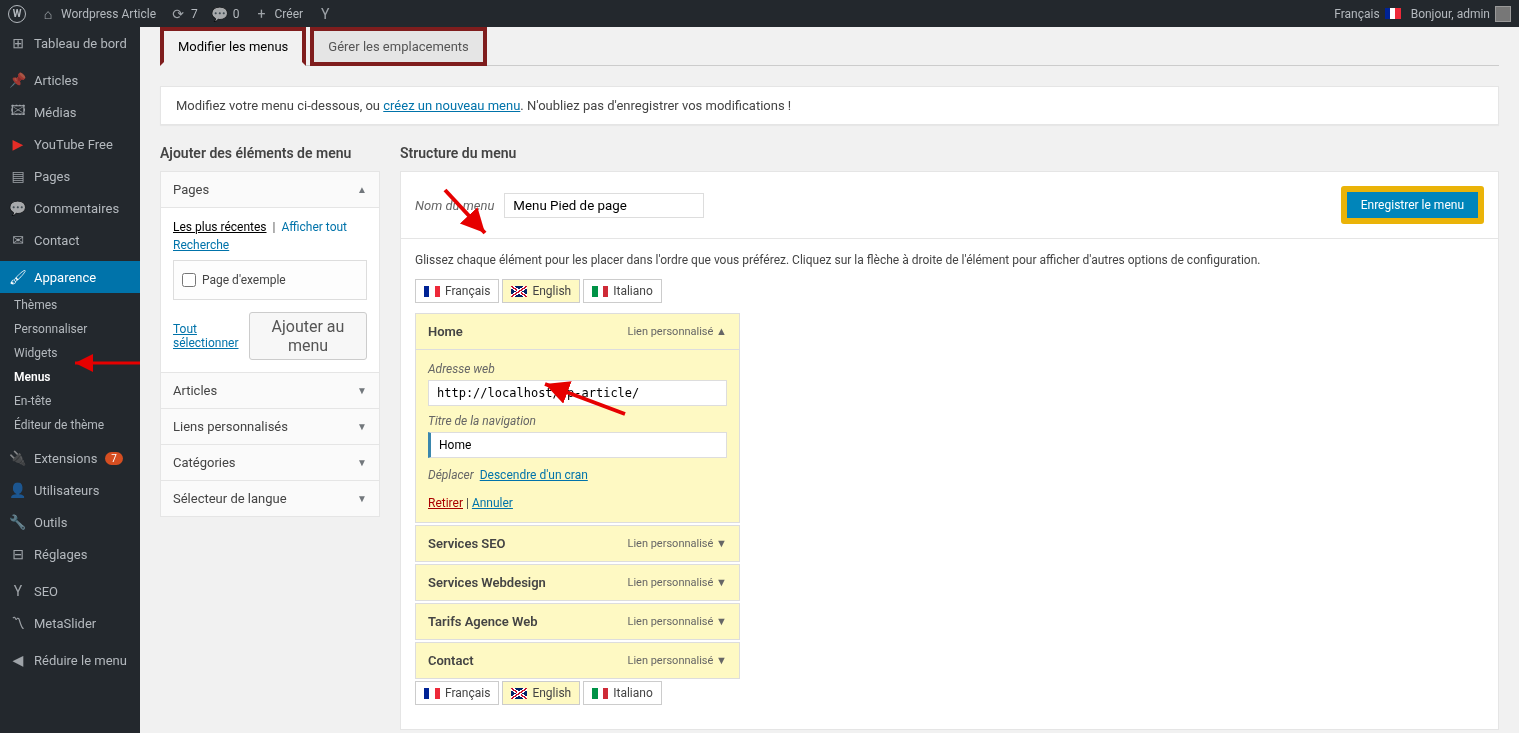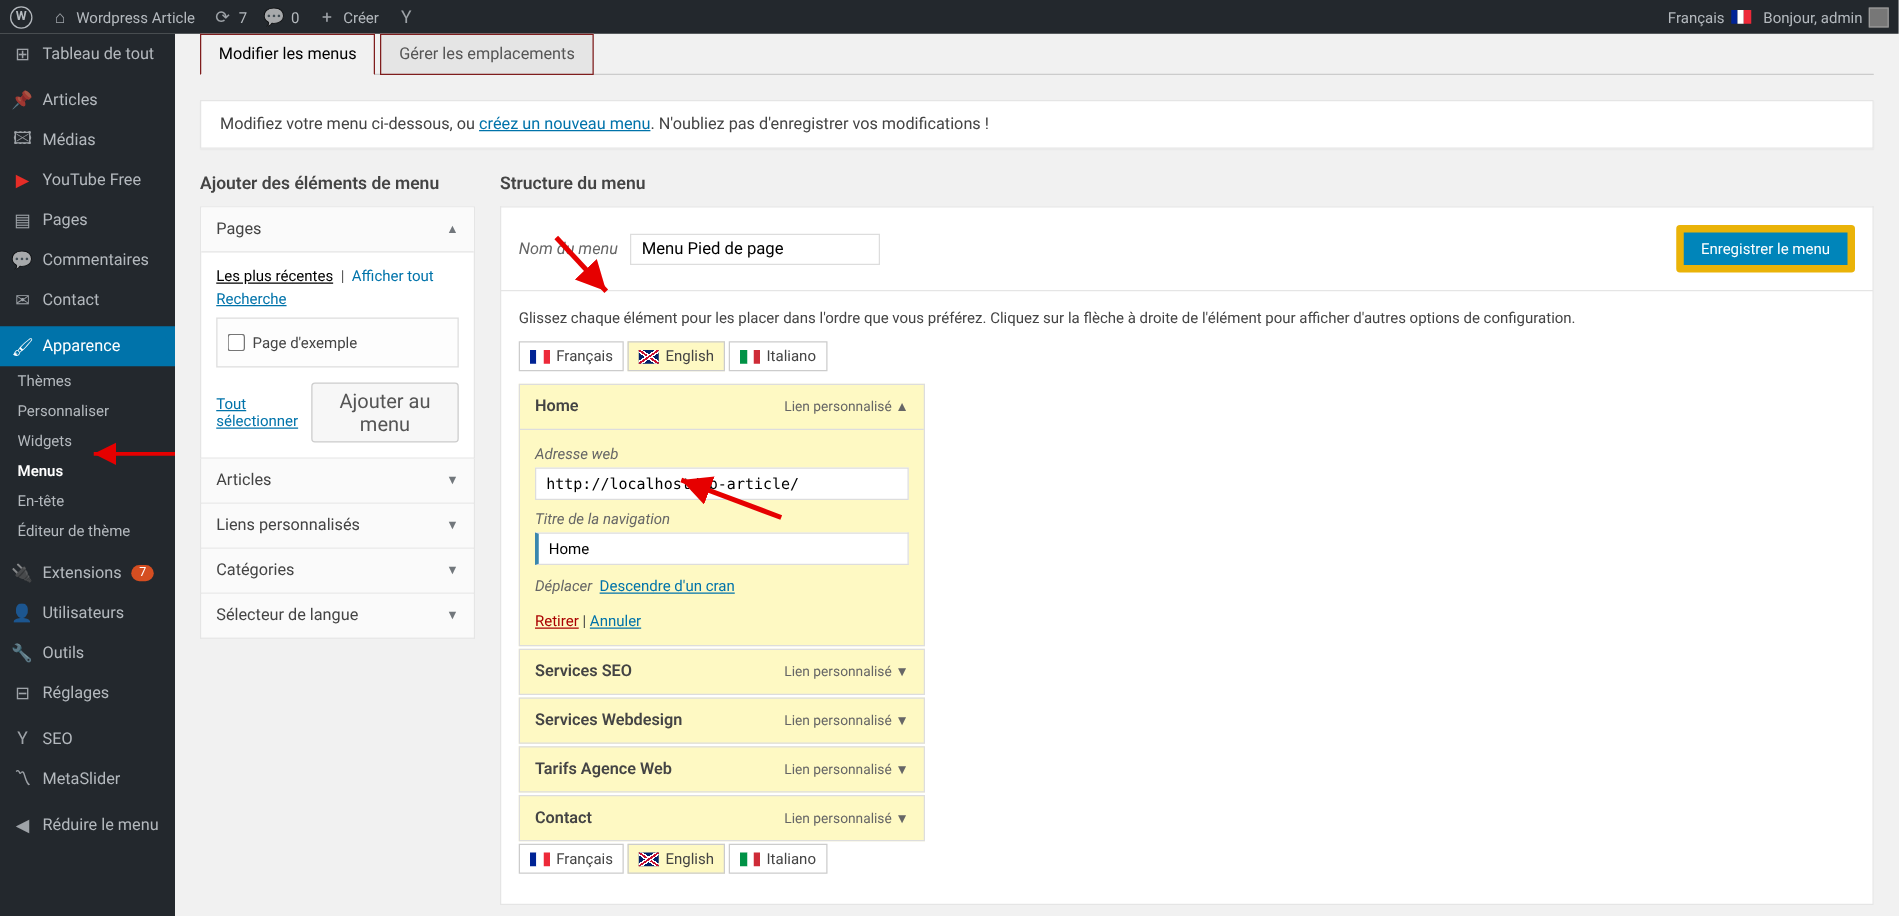--- a/index.html
+++ b/index.html
@@ -33,21 +33,21 @@
 .menu-item.current::after { content: ''; position: absolute; right: -8px; top: 50%; transform: translateY(-50%); border: 8px solid transparent; border-left-color: #0073aa; }
 .sub-item { padding: 5px 10px 5px 14px; font-size: 12px; color: #b4b9be; cursor: pointer; }
 .sub-item.current { color: #fff; font-weight: 600; }
 .menu-sep { height: 5px; }
 .badge { background: #d54e21; color: #fff; border-radius: 9px; padding: 1px 6px; font-size: 10px; }
 .icon { width: 16px; height: 16px; display: inline-flex; align-items: center; justify-content: center; color: rgba(240,245,250,.6); font-size: 14px; }
 
 
 .main { flex: 1; padding: 0 20px 40px; }
 .tabs { border-bottom: 1px solid #ccc; display: flex; }
-.tab { padding: 8px 14px; border: 1px solid #7f1d1d; background: #e5e5e5; margin-bottom: -1px; margin-right: 4px; color: #555; cursor: pointer; font-size: 13px; }
+.tab { padding: 8px 14px; border: 4px solid #7f1d1d; background: #e5e5e5; margin-bottom: -1px; margin-right: 4px; color: #555; cursor: pointer; font-size: 13px; }
 .tab.active { background: #f1f1f1; border-bottom-color: #f1f1f1; color: #000; }
 .notice { border: 1px solid #e5e5e5; background: #fff; padding: 11px 15px; margin: 20px 0; font-size: 13px; box-shadow: 0 1px 1px rgba(0,0,0,.04); }
 .notice a { color: #0073aa; text-decoration: underline; }
 
 .cols { display: flex; gap: 20px; margin-top: 20px; align-items: flex-start; }
 .col-left { width: 220px; flex-shrink: 0; }
 .col-right { flex: 1; }
 h3 { font-size: 14px; font-weight: 600; margin-bottom: 10px; }
 
 
@@ -141,21 +141,21 @@
         <span>Bonjour, admin</span>
         <span class="avatar"></span>
       </span>
   </div>
 </div>
 
 <div class="layout">
   <div class="sidebar">
     <div class="menu-item">
         <span class="icon">⊞</span>
-        <span>Tableau de tout</span>
+        <span>Tableau de bord</span>
       </div>
     <div class="menu-sep"></div>
     <div class="menu-item">
         <span class="icon">📌</span>
         <span>Articles</span>
       </div>
     <div class="menu-item">
         <span class="icon">🖾</span>
         <span>Médias</span>
       </div>

